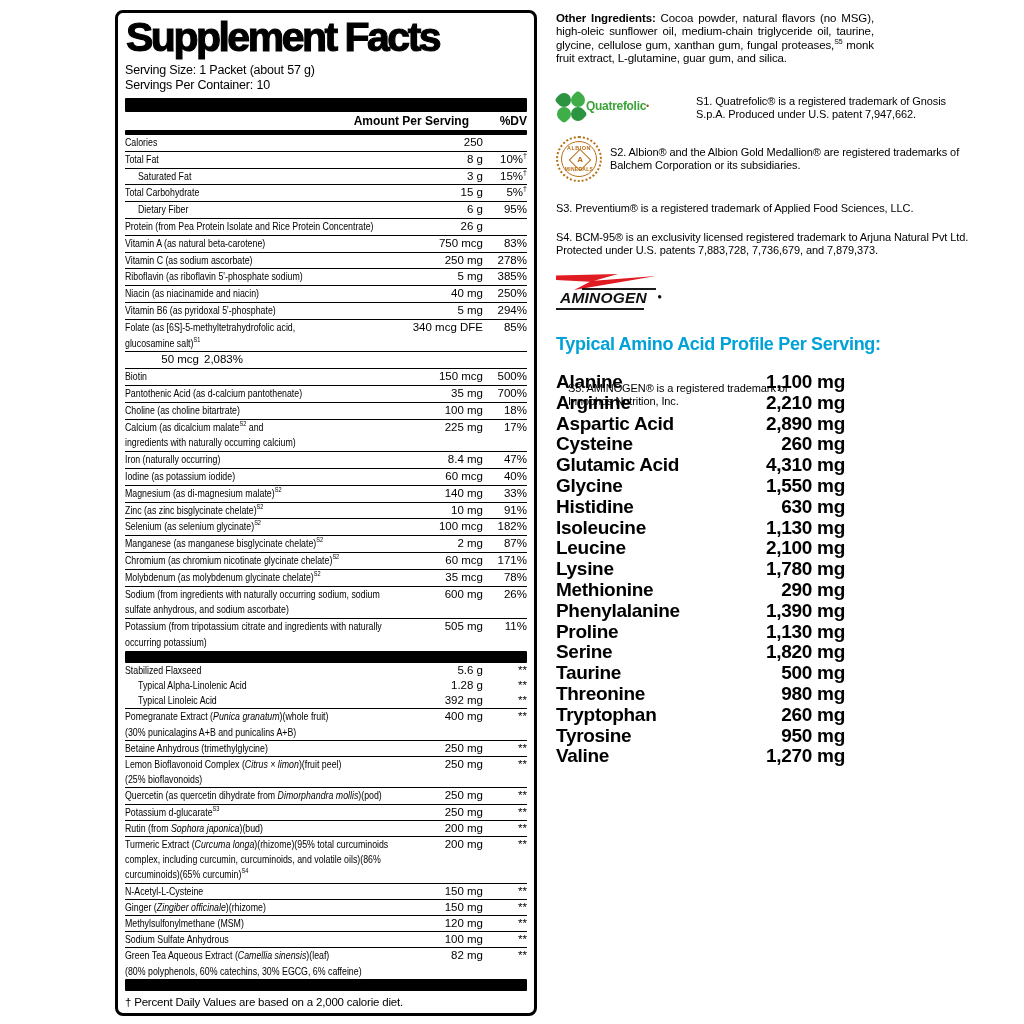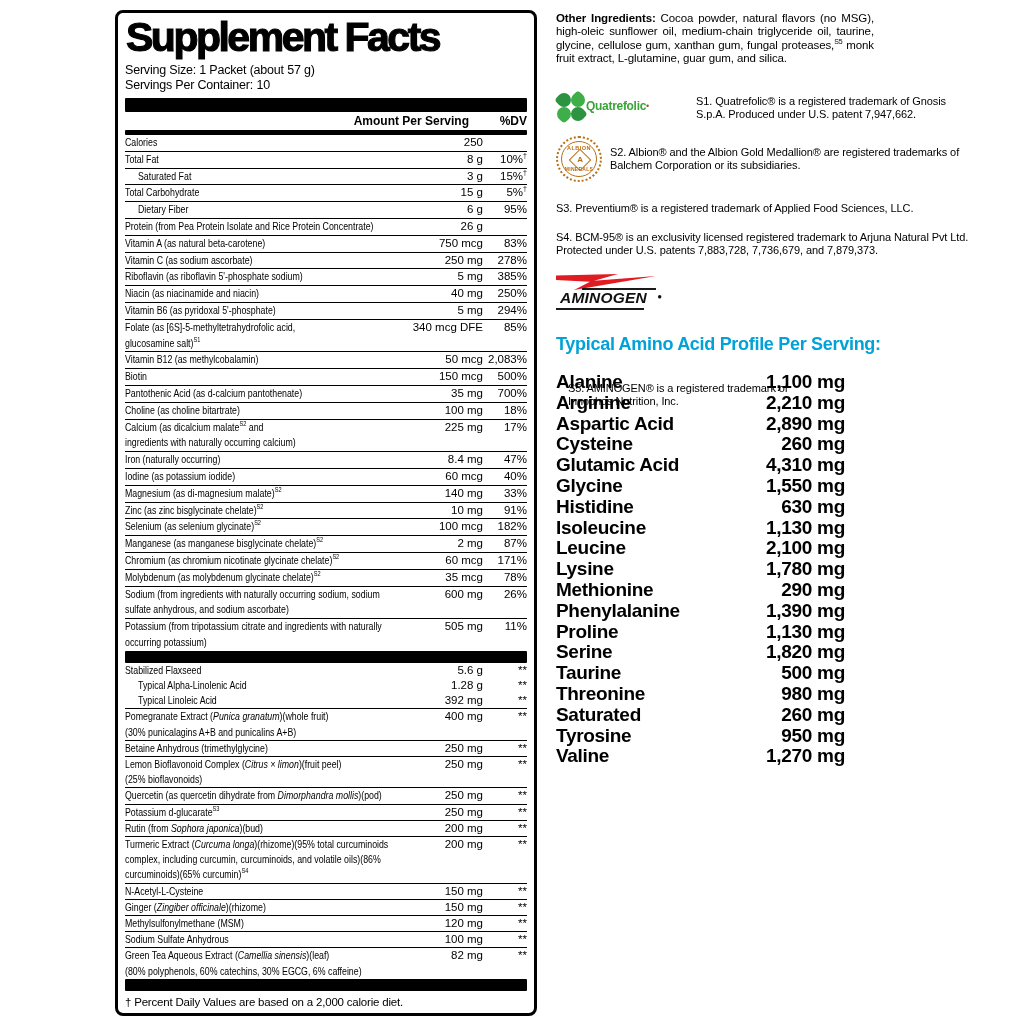--- a/index.html
+++ b/index.html
@@ -176,23 +176,20 @@
           <div class="dv">294%</div>
         </div>
         <div class="row">
           <div class="n">
             <span class="txt">Folate (as [6S]-5-methyltetrahydrofolic acid,<br>glucosamine salt)<sup>S1</sup></span>
           </div>
           <div class="a">340 mcg DFE</div>
           <div class="dv">85%</div>
         </div>
         <div class="row">
-          <div class="n">
-            <span class="txt">Vitamin B12 (as methylcobalamin)</span>
-          </div>
           <div class="a">50 mcg</div>
           <div class="dv">2,083%</div>
         </div>
         <div class="row">
           <div class="n">
             <span class="txt">Biotin</span>
           </div>
           <div class="a">150 mcg</div>
           <div class="dv">500%</div>
         </div>
@@ -505,21 +502,21 @@
         </div>
         <div class="amino-row">
           <span class="an">Taurine</span>
           <span class="av">500 mg</span>
         </div>
         <div class="amino-row">
           <span class="an">Threonine</span>
           <span class="av">980 mg</span>
         </div>
         <div class="amino-row">
-          <span class="an">Saturated</span>
+          <span class="an">Tryptophan</span>
           <span class="av">260 mg</span>
         </div>
         <div class="amino-row">
           <span class="an">Tyrosine</span>
           <span class="av">950 mg</span>
         </div>
         <div class="amino-row">
           <span class="an">Valine</span>
           <span class="av">1,270 mg</span>
         </div>

